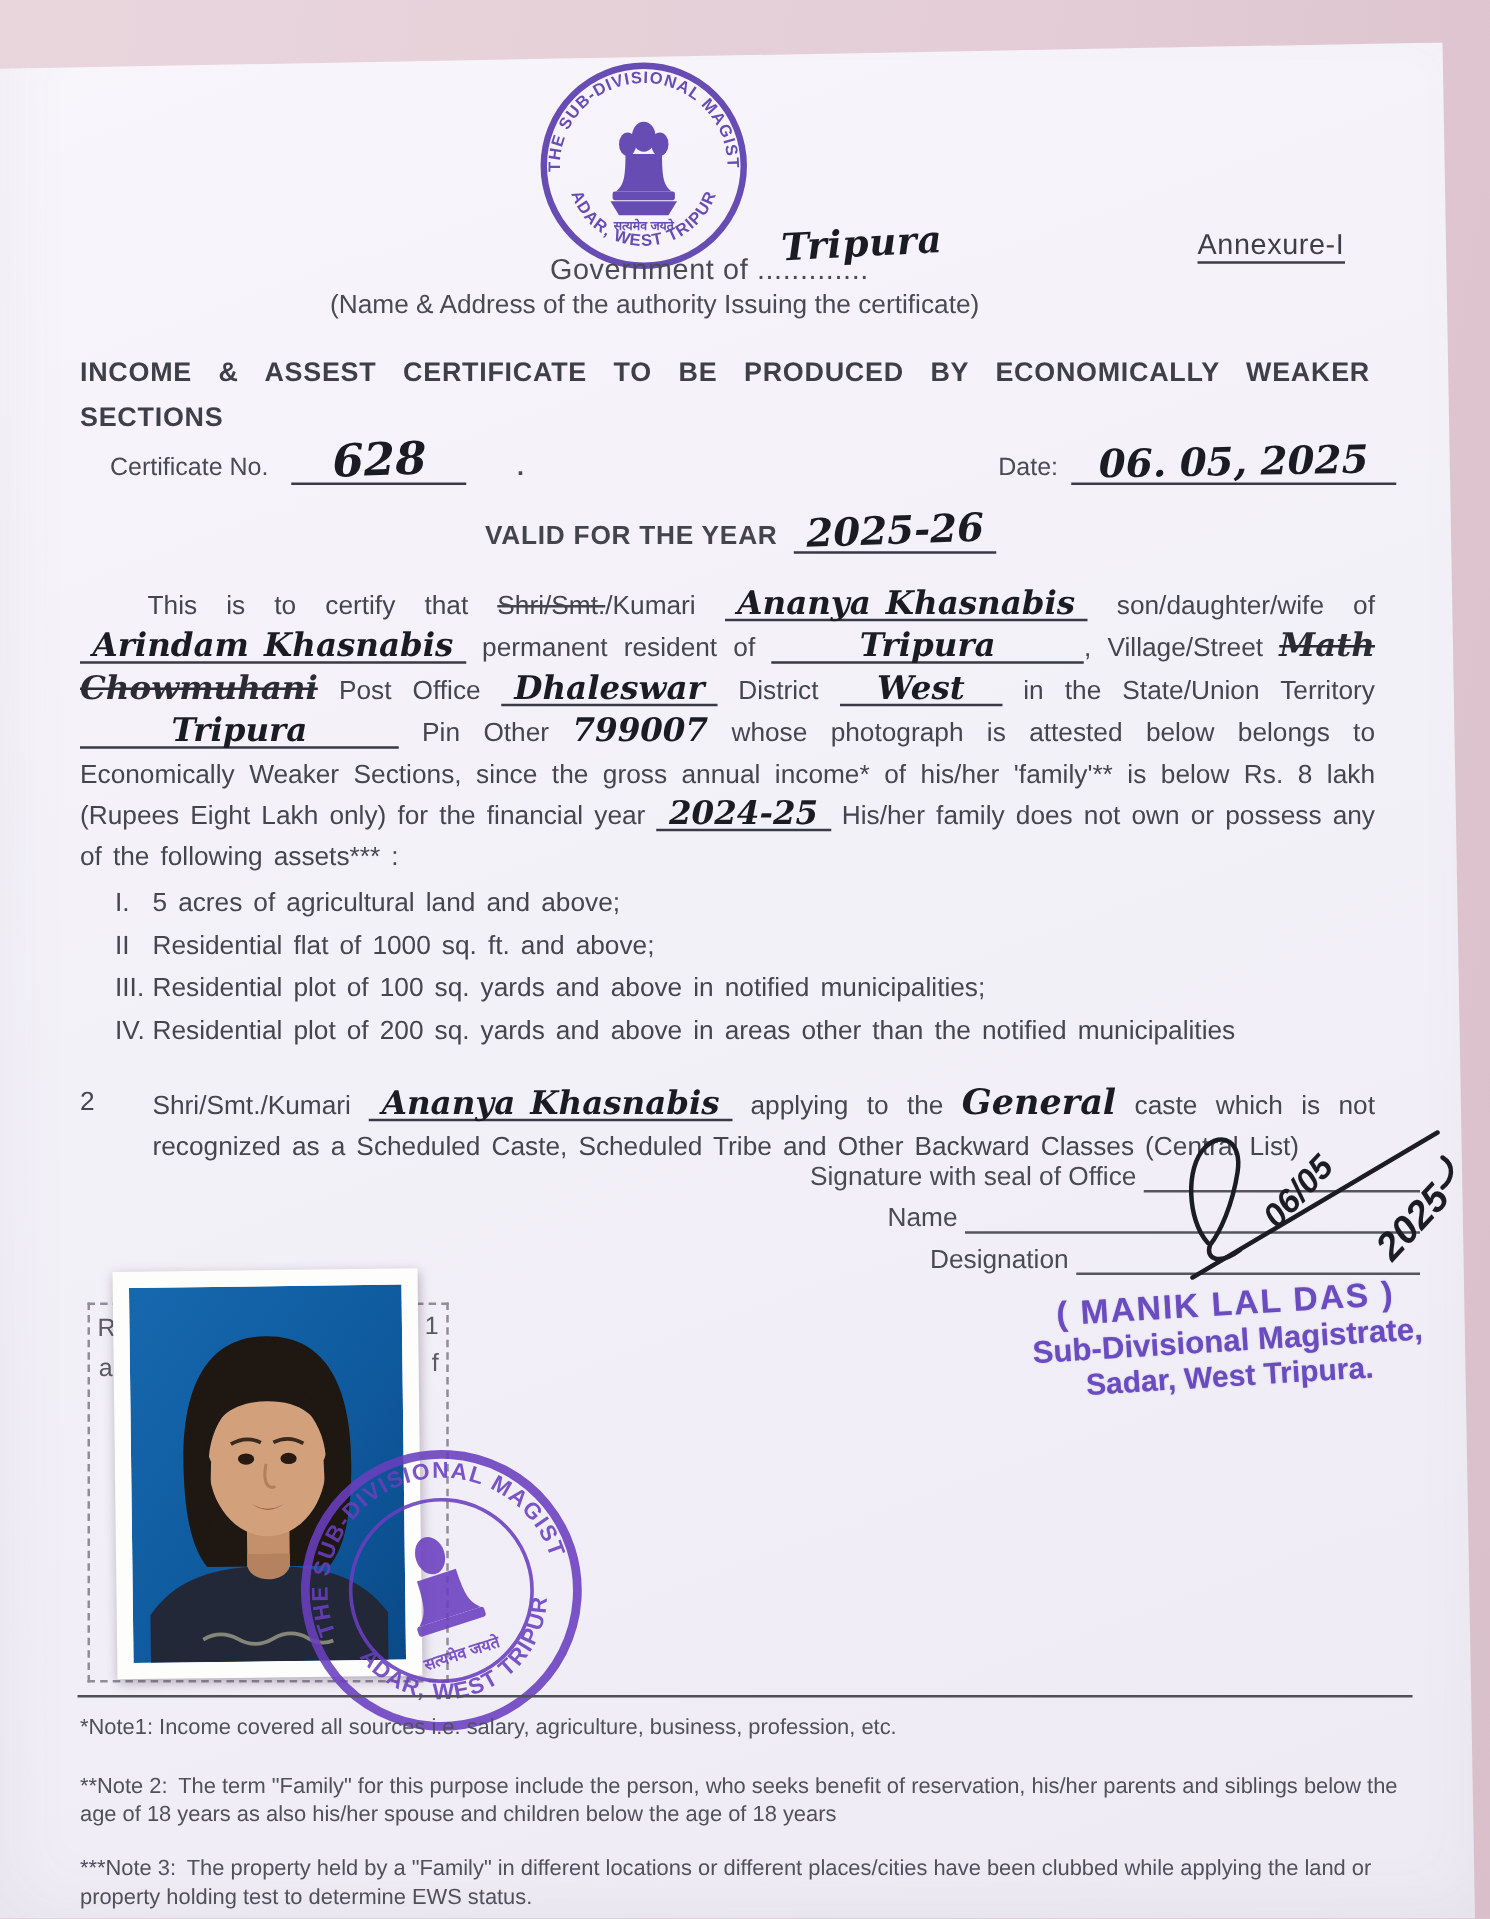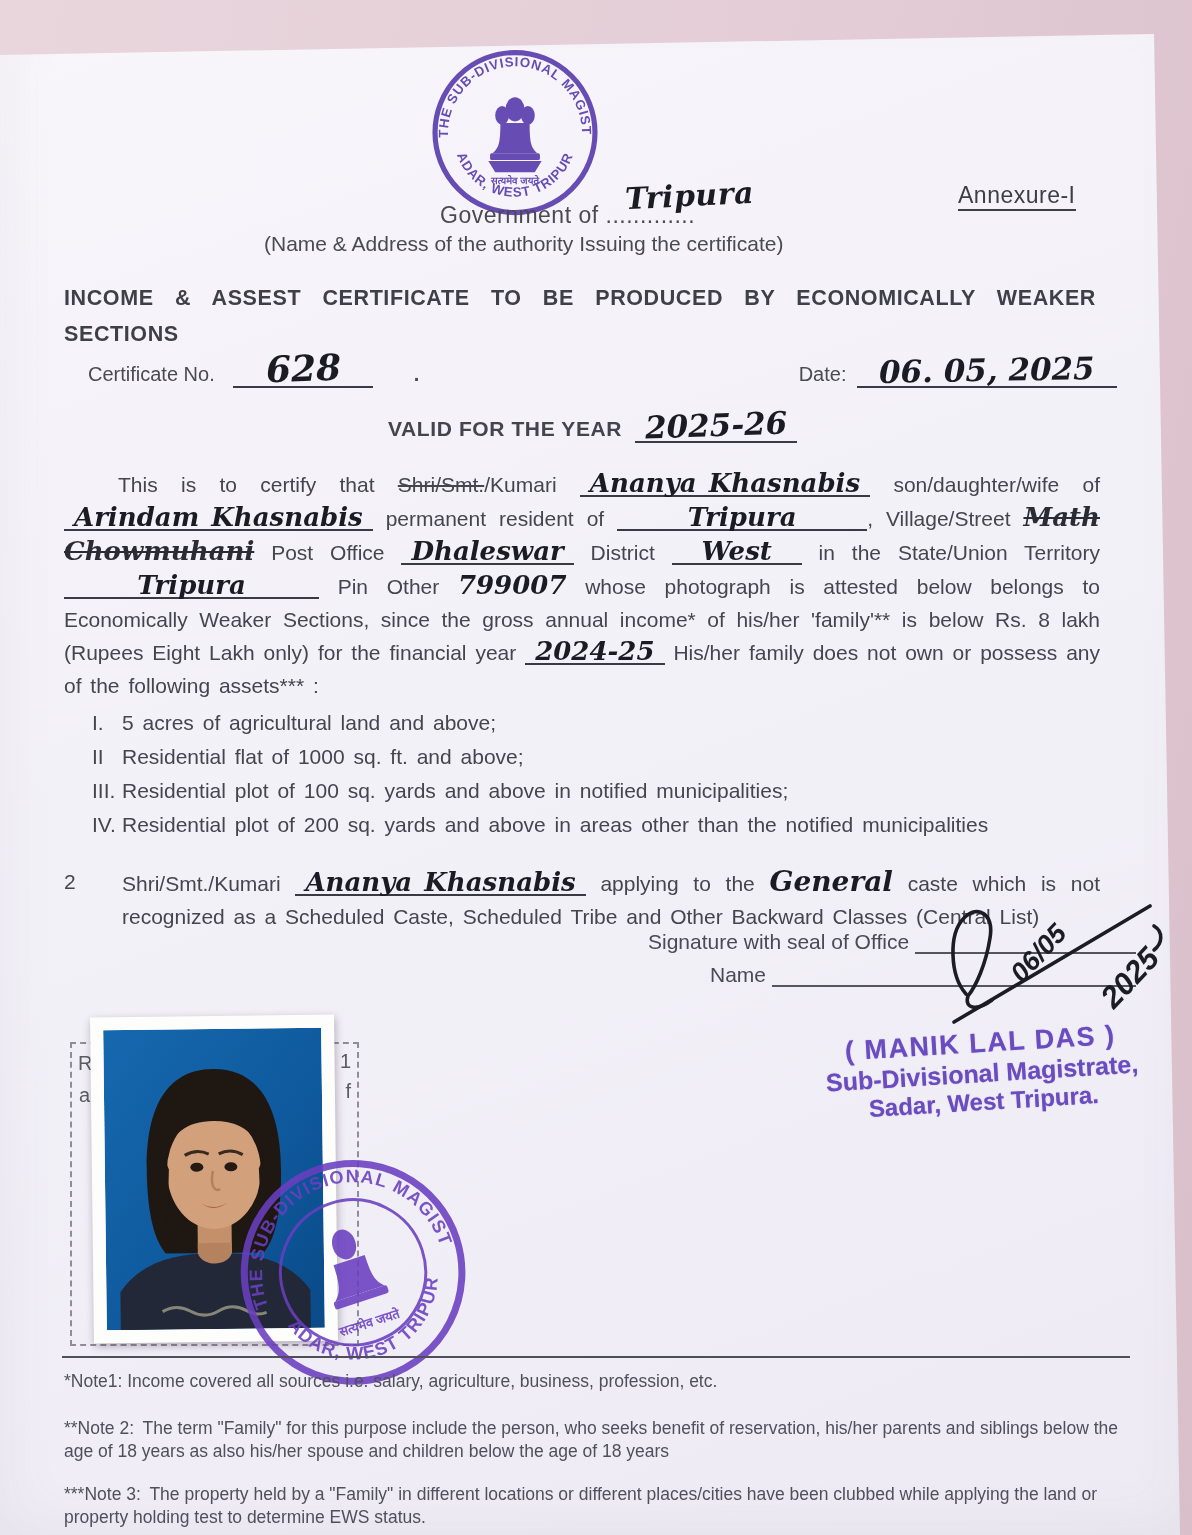--- a/index.html
+++ b/index.html
@@ -151,20 +151,24 @@
 
   <div class="abs" style="left:648px;top:930px;width:488px;">
     <div class="sig-row">
       <span>Signature with seal of Office</span>
       <span class="sig-line"></span>
     </div>
     <div class="sig-row" style="padding-left:62px;">
       <span>Name</span>
       <span class="sig-line"></span>
     </div>
+    <div class="sig-row" style="padding-left:96px;">
+      <span>Designation</span>
+      <span class="sig-line"></span>
+    </div>
   </div>
 
   <svg class="abs" style="left:918px;top:892px;width:270px;height:140px;" viewBox="0 0 270 140">
     <g fill="none" stroke="#1c1c24" stroke-width="3.6" stroke-linecap="round">
       <path d="M48,102 C32,84 30,42 46,26 C60,12 76,22 72,46 C68,72 58,94 50,104 C46,116 58,120 74,108"></path>
       <path d="M36,130 L232,14"></path>
       <path d="M236,34 C246,40 244,52 236,58"></path>
     </g>
     <text x="104" y="92" font-size="27" font-style="italic" font-weight="bold" fill="#1c1c24" font-family="DejaVu Serif,serif" transform="rotate(-47 104 92)">06/05</text>
     <text x="196" y="118" font-size="31" font-style="italic" font-weight="bold" fill="#1c1c24" font-family="DejaVu Serif,serif" transform="rotate(-47 196 118)">2025</text>

